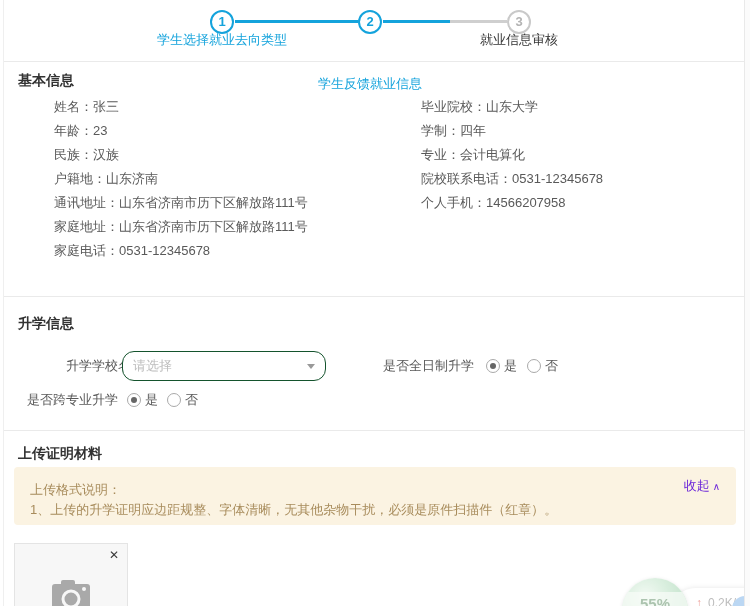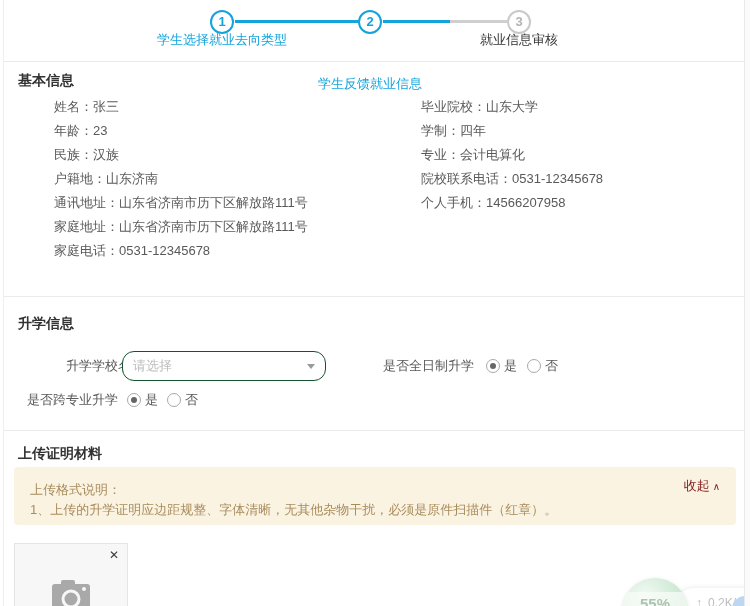--- a/index.html
+++ b/index.html
@@ -38,21 +38,21 @@
   .radio{position:absolute;width:14px;height:14px;box-sizing:border-box;border:1px solid #a9a9a9;
          border-radius:50%;background:#fff;}
   .radio.sel::after{content:"";display:block;width:6px;height:6px;margin:3px;border-radius:50%;background:#666;}
   .radio-txt{position:absolute;white-space:nowrap;}
 
   
   .notice{position:absolute;left:14px;top:467px;width:722px;height:58px;box-sizing:border-box;
           background:#fbf3e2;border-radius:4px;color:#a88c5c;}
   .notice .n-title{position:absolute;left:16px;top:13px;line-height:20px;}
   .notice .n-line{position:absolute;left:16px;top:33px;line-height:20px;white-space:nowrap;}
-  .collapse{position:absolute;right:16px;top:10px;color:#7f1d1d;cursor:pointer;}
+  .collapse{position:absolute;right:16px;top:10px;color:#6d28d9;cursor:pointer;}
   .collapse .cv{font-size:10px;margin-left:3px;}
 
   
   .thumb{position:absolute;left:14px;top:543px;width:114px;height:70px;box-sizing:border-box;
          background:#f7f7f7;border:1px solid #e4e4e4;}
   .thumb .close{position:absolute;right:8px;top:4px;color:#3a3a3a;font-weight:bold;font-size:12px;cursor:pointer;}
   .thumb .cam{position:absolute;left:50%;transform:translateX(-50%);top:36px;}
 
   
   .widget{position:absolute;left:620px;top:576px;width:130px;height:30px;opacity:.55;}

